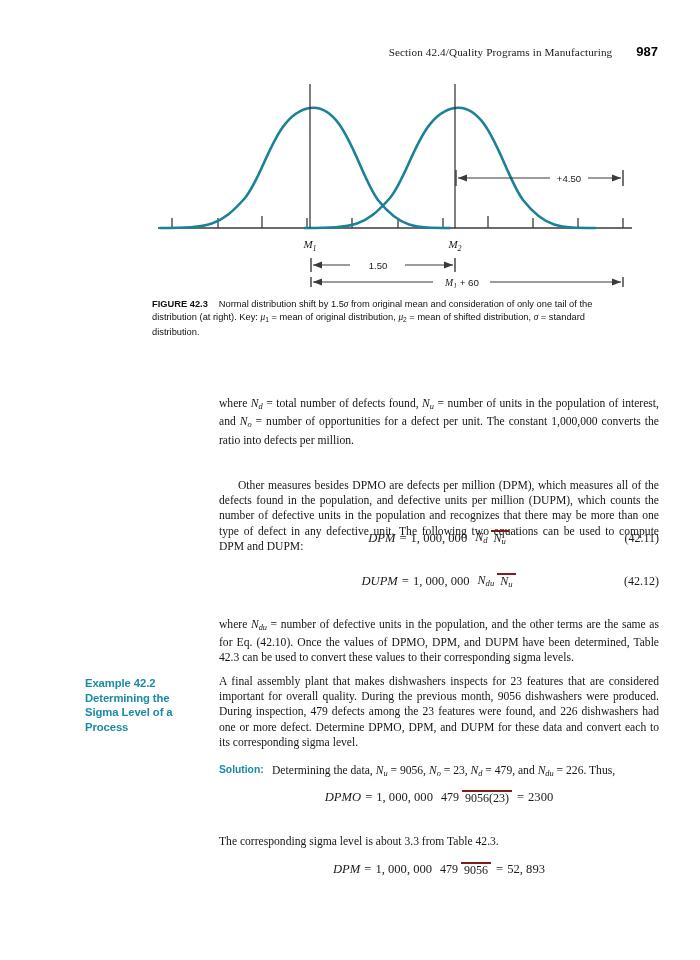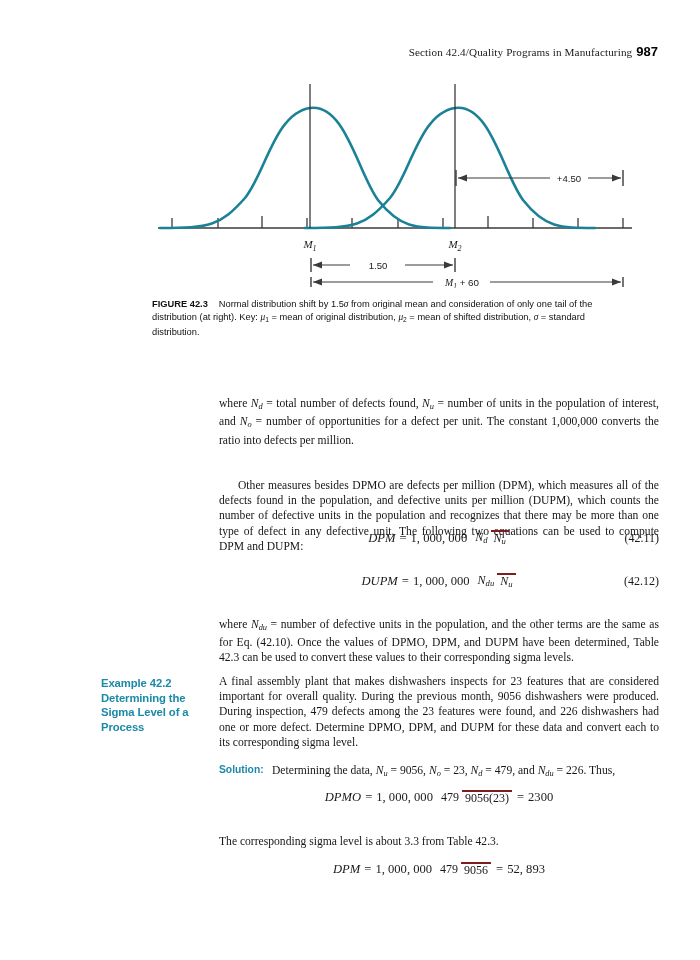--- a/index.html
+++ b/index.html
@@ -22,21 +22,21 @@
     height: 960px;
   }
 
   
   .runhead {
     position: absolute;
     top: 44px;
     right: 42px;
     display: flex;
     align-items: baseline;
-    gap: 4px;
+    gap: 24px;
     font-family: "Liberation Serif", serif;
   }
   .runhead-title {
     font-size: 11.2px;
     color: #1a1a1a;
     letter-spacing: 0.1px;
   }
   .runhead-page {
     font-size: 13px;
     font-weight: bold;
@@ -128,21 +128,20 @@
     position: absolute;
     left: 85px;
     top: 676px;
     width: 125px;
     font-family: "Liberation Sans", sans-serif;
     font-weight: bold;
     font-size: 11.3px;
     line-height: 14.6px;
     color: #1b8aa6;
     letter-spacing: -0.1px;
-    margin-left: 16px;
   }
   .solution-label {
     position: absolute;
     left: 219px;
     top: 764px;
     font-family: "Liberation Sans", sans-serif;
     font-weight: bold;
     font-size: 10.3px;
     color: #1b8aa6;
   }

